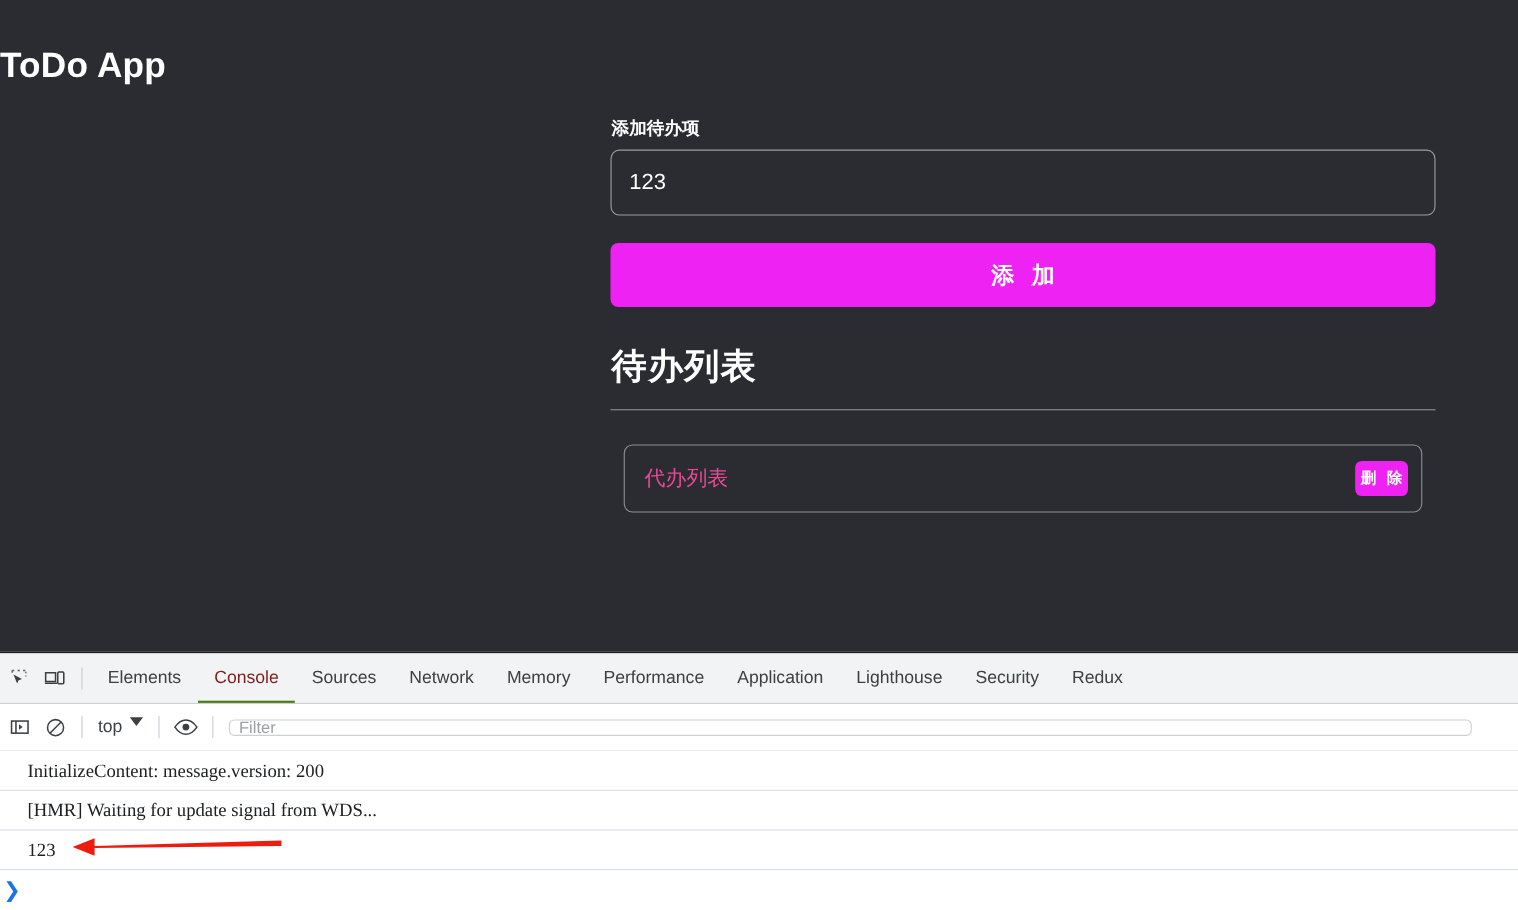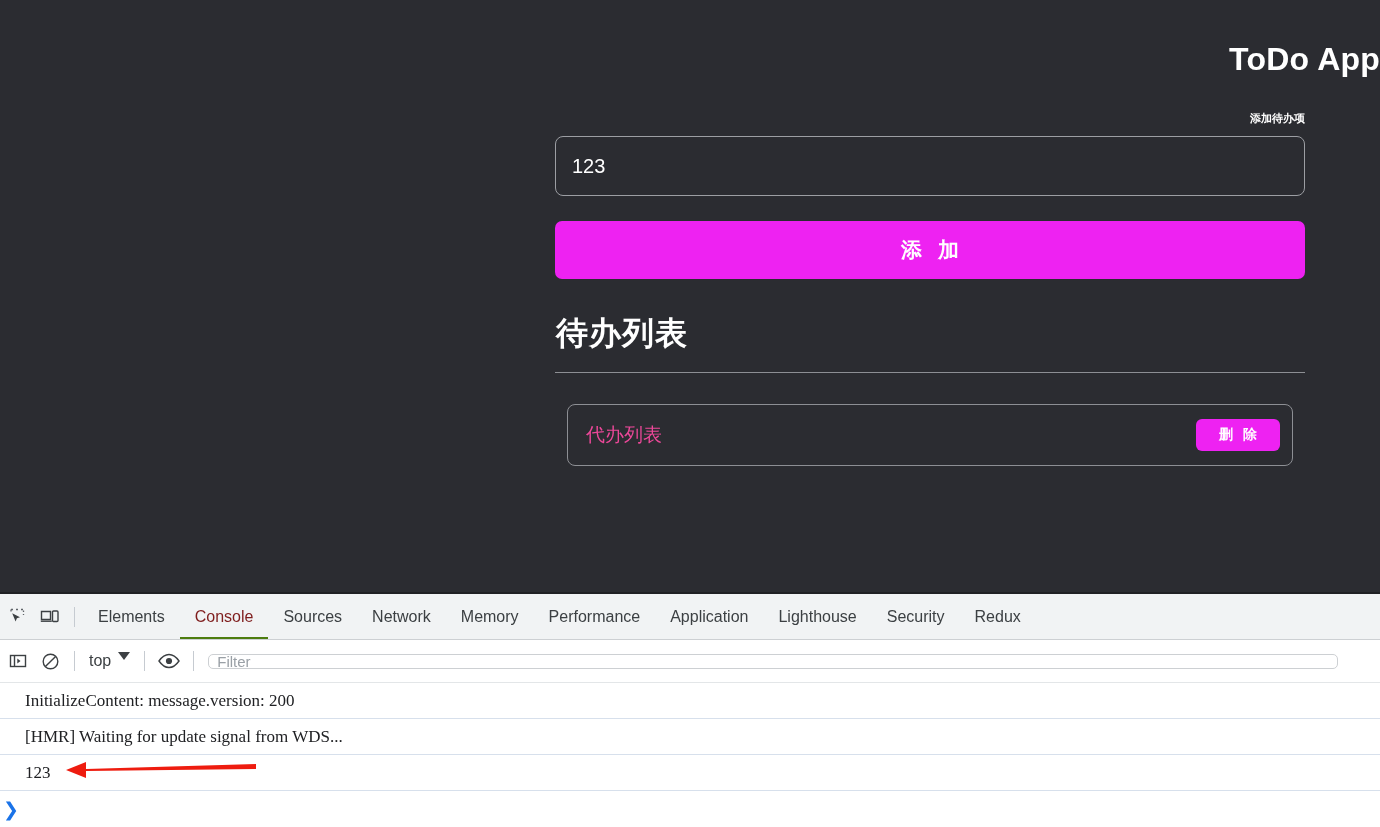--- a/index.html
+++ b/index.html
@@ -20,39 +20,38 @@
     left: 0; top: 0;
     width: 1380px;
     height: 592px;
     background: #2b2c31;
     overflow: hidden;
   }
   .app-title {
     position: absolute;
     left: 0; top: 41px;
     width: 1380px;
-    text-align: right;
+    text-align: left;
     color: #ffffff;
     font-size: 32px;
     font-weight: bold;
     letter-spacing: 0.2px;
   }
   .app-col {
     position: absolute;
     left: 555px;
     top: 108px;
     width: 750px;
   }
   .field-label {
     color: #ffffff;
-    font-size: 11px;
+    font-size: 16px;
     font-weight: bold;
     line-height: 20px;
     margin: 0 0 8px 1px;
-    text-align: right;
   }
   .todo-input {
     box-sizing: border-box;
     display: block;
     width: 750px;
     height: 60px;
     background: #2b2c31;
     border: 1px solid #9c9ea3;
     border-radius: 8px;
     color: #ffffff;
@@ -107,21 +106,21 @@
     border-radius: 8px;
     padding: 0 12px 0 18px;
   }
   .todo-item-text {
     color: #ec4899;
     font-size: 19px;
   }
   .delete-button {
     box-sizing: border-box;
     height: 32px;
-    padding: 0 20px;
+    padding: 0 2px;
     background: #ee22f2;
     border: none;
     border-radius: 6px;
     color: #ffffff;
     font-size: 14px;
     font-weight: bold;
     font-family: "Liberation Sans", sans-serif;
     letter-spacing: 3px;
     text-indent: 3px;
     cursor: pointer;

